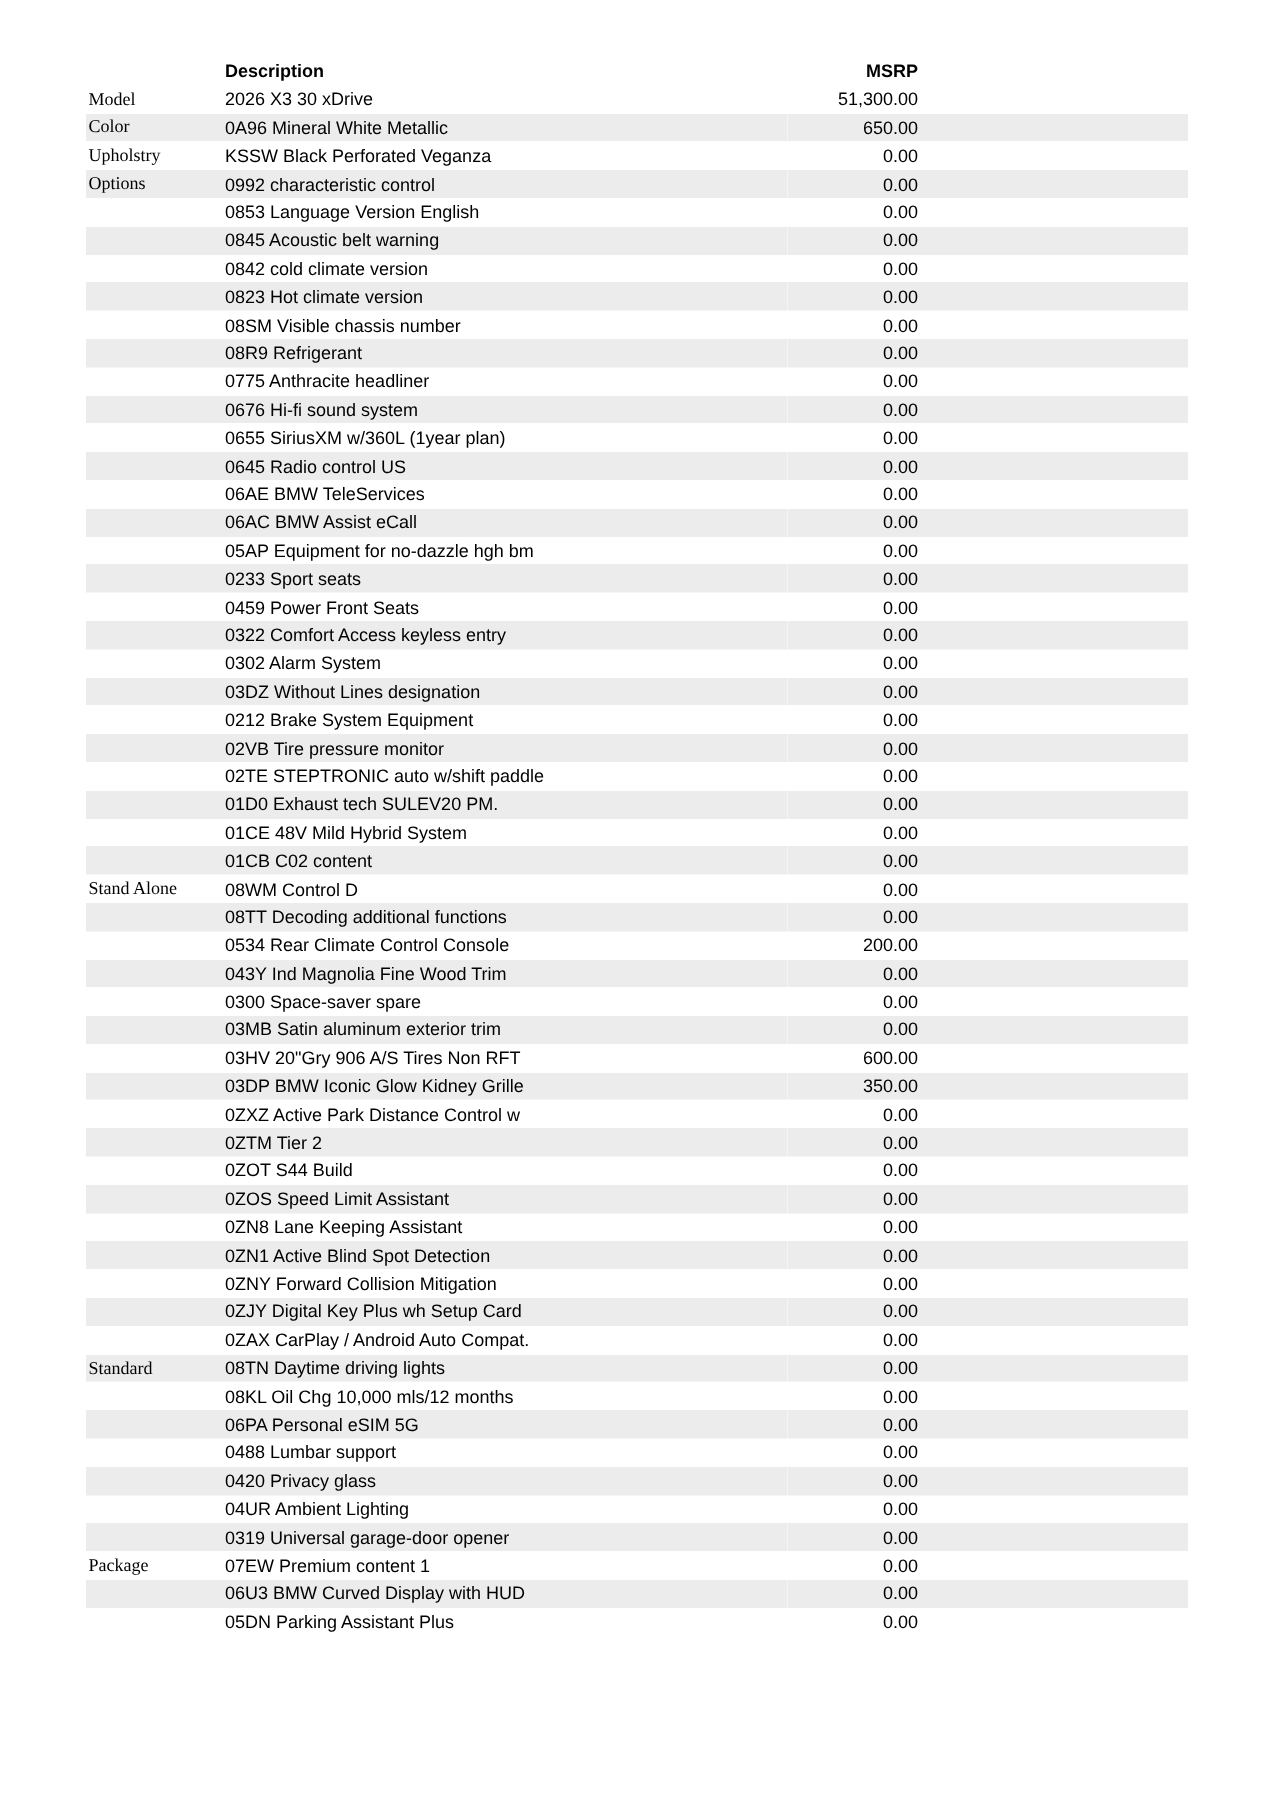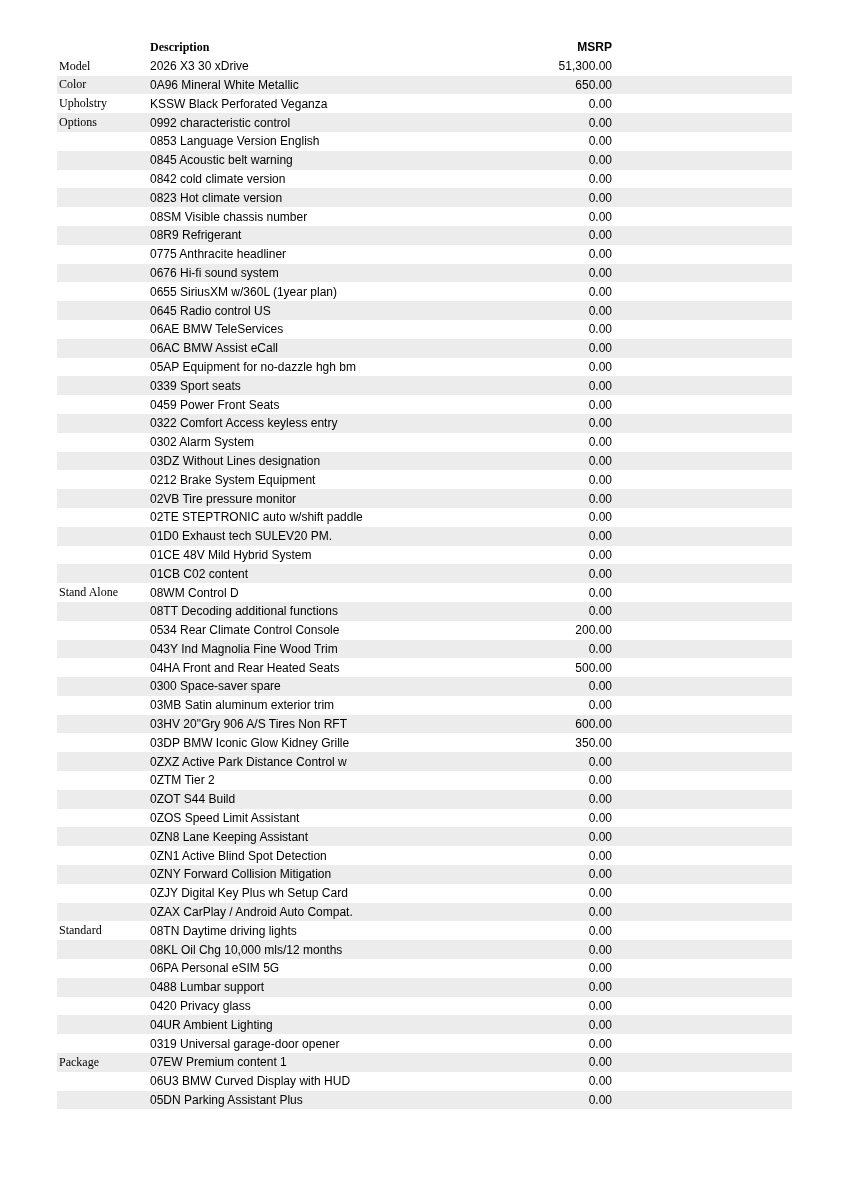--- a/index.html
+++ b/index.html
@@ -29,21 +29,21 @@
     vertical-align: middle;
     white-space: nowrap;
     overflow: hidden;
     font-weight: 400;
   }
   .col-category { width: 91px;  text-align: left;  padding-left: 2px; font-family: Liberation Serif, serif; }
   .col-desc     { width: 375px; text-align: left; }
   .col-msrp     { width: 87px;  text-align: right; }
   .col-fill     { width: 180px; }
   thead th { font-weight: 700; background: #ffffff; }
-  thead th.col-desc { text-align: left; font-family: Liberation Serif, serif; }
+  thead th.col-desc { text-align: left; }
   thead th.col-msrp { text-align: right; margin-top: 44px; }
   tbody tr:nth-child(even) { background: #ececec; }
   tbody tr:nth-child(odd)  { background: #ffffff; }
 </style>
 </head>
 <body>
 
 <div class="page">
   <table class="config-table">
     <thead>
@@ -152,21 +152,21 @@
           <td class="col-fill"></td>
         </tr>
         <tr>
           <td class="col-category"></td>
           <td class="col-desc">05AP Equipment for no-dazzle hgh bm</td>
           <td class="col-msrp">0.00</td>
           <td class="col-fill"></td>
         </tr>
         <tr>
           <td class="col-category"></td>
-          <td class="col-desc">0339 Sport seats</td>
+          <td class="col-desc">0233 Sport seats</td>
           <td class="col-msrp">0.00</td>
           <td class="col-fill"></td>
         </tr>
         <tr>
           <td class="col-category"></td>
           <td class="col-desc">0459 Power Front Seats</td>
           <td class="col-msrp">0.00</td>
           <td class="col-fill"></td>
         </tr>
         <tr>
@@ -238,26 +238,20 @@
         <tr>
           <td class="col-category"></td>
           <td class="col-desc">0534 Rear Climate Control Console</td>
           <td class="col-msrp">200.00</td>
           <td class="col-fill"></td>
         </tr>
         <tr>
           <td class="col-category"></td>
           <td class="col-desc">043Y Ind Magnolia Fine Wood Trim</td>
           <td class="col-msrp">0.00</td>
-          <td class="col-fill"></td>
-        </tr>
-        <tr>
-          <td class="col-category"></td>
-          <td class="col-desc">04HA Front and Rear Heated Seats</td>
-          <td class="col-msrp">500.00</td>
           <td class="col-fill"></td>
         </tr>
         <tr>
           <td class="col-category"></td>
           <td class="col-desc">0300 Space-saver spare</td>
           <td class="col-msrp">0.00</td>
           <td class="col-fill"></td>
         </tr>
         <tr>
           <td class="col-category"></td>

